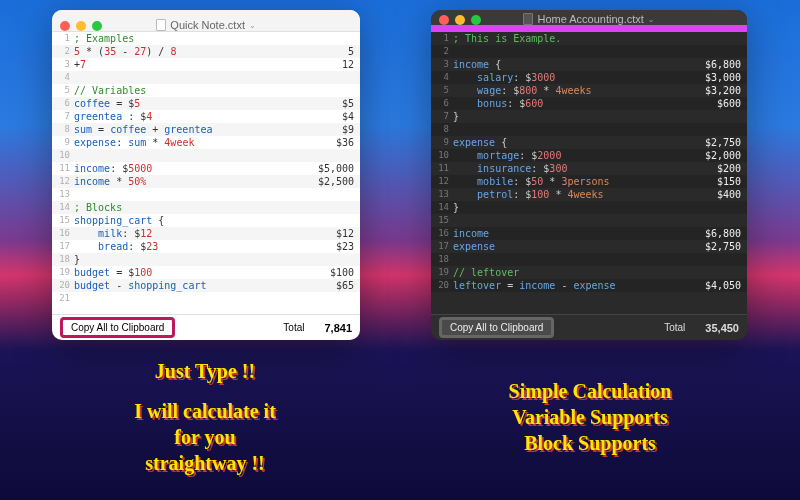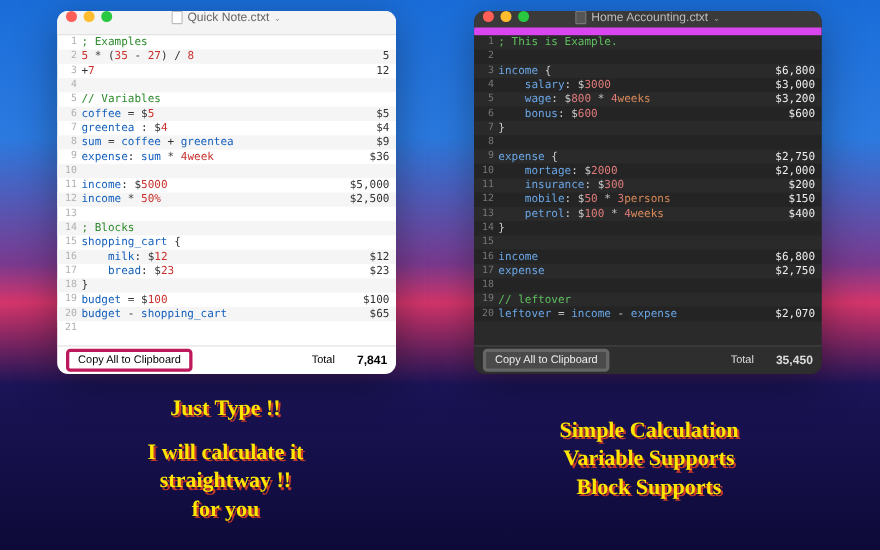--- a/index.html
+++ b/index.html
@@ -1,20 +1,20 @@
 <!DOCTYPE html>
 <html><head>
 <meta charset="utf-8">
 <style>
 *{margin:0;padding:0;box-sizing:border-box}
 body{width:800px;height:500px;overflow:hidden;font-family:-apple-system,BlinkMacSystemFont,"Helvetica Neue",sans-serif;background:linear-gradient(180deg,#1a6dd9 0%,#2b7ae0 25%,#7a3a8f 48%,#d4356b 55%,#1b1456 70%,#0d0a38 100%);position:relative}
 .window{position:absolute;border-radius:10px;box-shadow:0 10px 40px rgba(0,0,0,.35);overflow:hidden;display:flex;flex-direction:column}
 .window.light{background:#fff;left:52px;top:10px;width:308px;height:330px}
 .window.dark{background:#2a2a2a;left:431px;top:10px;width:316px;height:330px;color:#ddd}
-.titlebar{height:22px;display:flex;align-items:flex-start;padding:0 8px;position:relative;font-size:11px}
+.titlebar{height:22px;display:flex;align-items:flex-end;padding:0 8px;position:relative;font-size:11px}
 .light .titlebar{background:#f4f4f4;border-bottom:1px solid #e0e0e0;color:#666}
 .dark .titlebar{background:#3a3a3a;border-bottom:7px solid #d946ef;color:#bbb}
 .traffic{display:flex;gap:6px}
 .dot{width:10px;height:10px;border-radius:50%}
 .r{background:#ff5f57}.y{background:#febc2e}.g{background:#28c840}
 .title-wrap{position:absolute;left:0;right:0;display:flex;align-items:center;justify-content:center;gap:4px;pointer-events:none}
 .doc-icon{width:10px;height:12px;background:#fff;border:1px solid #bbb;border-radius:1px;display:inline-block}
 .dark .doc-icon{background:#555;border-color:#777}
 .chev{font-size:8px;color:#999}
 .editor{flex:1;overflow:hidden;font-family:ui-monospace,Menlo,monospace;font-size:10px;line-height:13px}
@@ -279,35 +279,35 @@
         <span class="result"></span>
       </div>
       <div class="row">
         <span class="gutter">19</span>
         <span class="code"><span class="c-com">// leftover</span></span>
         <span class="result"></span>
       </div>
       <div class="row alt">
         <span class="gutter">20</span>
         <span class="code"><span class="c-var">leftover</span><span class="c-op"> = </span><span class="c-var">income</span><span class="c-op"> - </span><span class="c-var">expense</span></span>
-        <span class="result">$2,070</span>
+        <span class="result">$4,050</span>
       </div>
     </div>
   <div class="footer">
     <button class="copybtn">Copy All to Clipboard</button>
     <span class="spacer"></span>
     <span class="tot-label">Total</span>
     <span class="tot-val">35,450</span>
   </div>
 </div>
 
 <div class="caption cap-left">
   <div>Just Type !!</div>
   <div style="height:14px"></div>
   <div>I will calculate it</div>
+  <div>for you</div>
   <div>straightway !!</div>
-  <div>for you</div>
 </div>
 <div class="caption cap-right">
   <div>Simple Calculation</div>
   <div>Variable Supports</div>
   <div>Block Supports</div>
 </div>
 
 </body></html>

